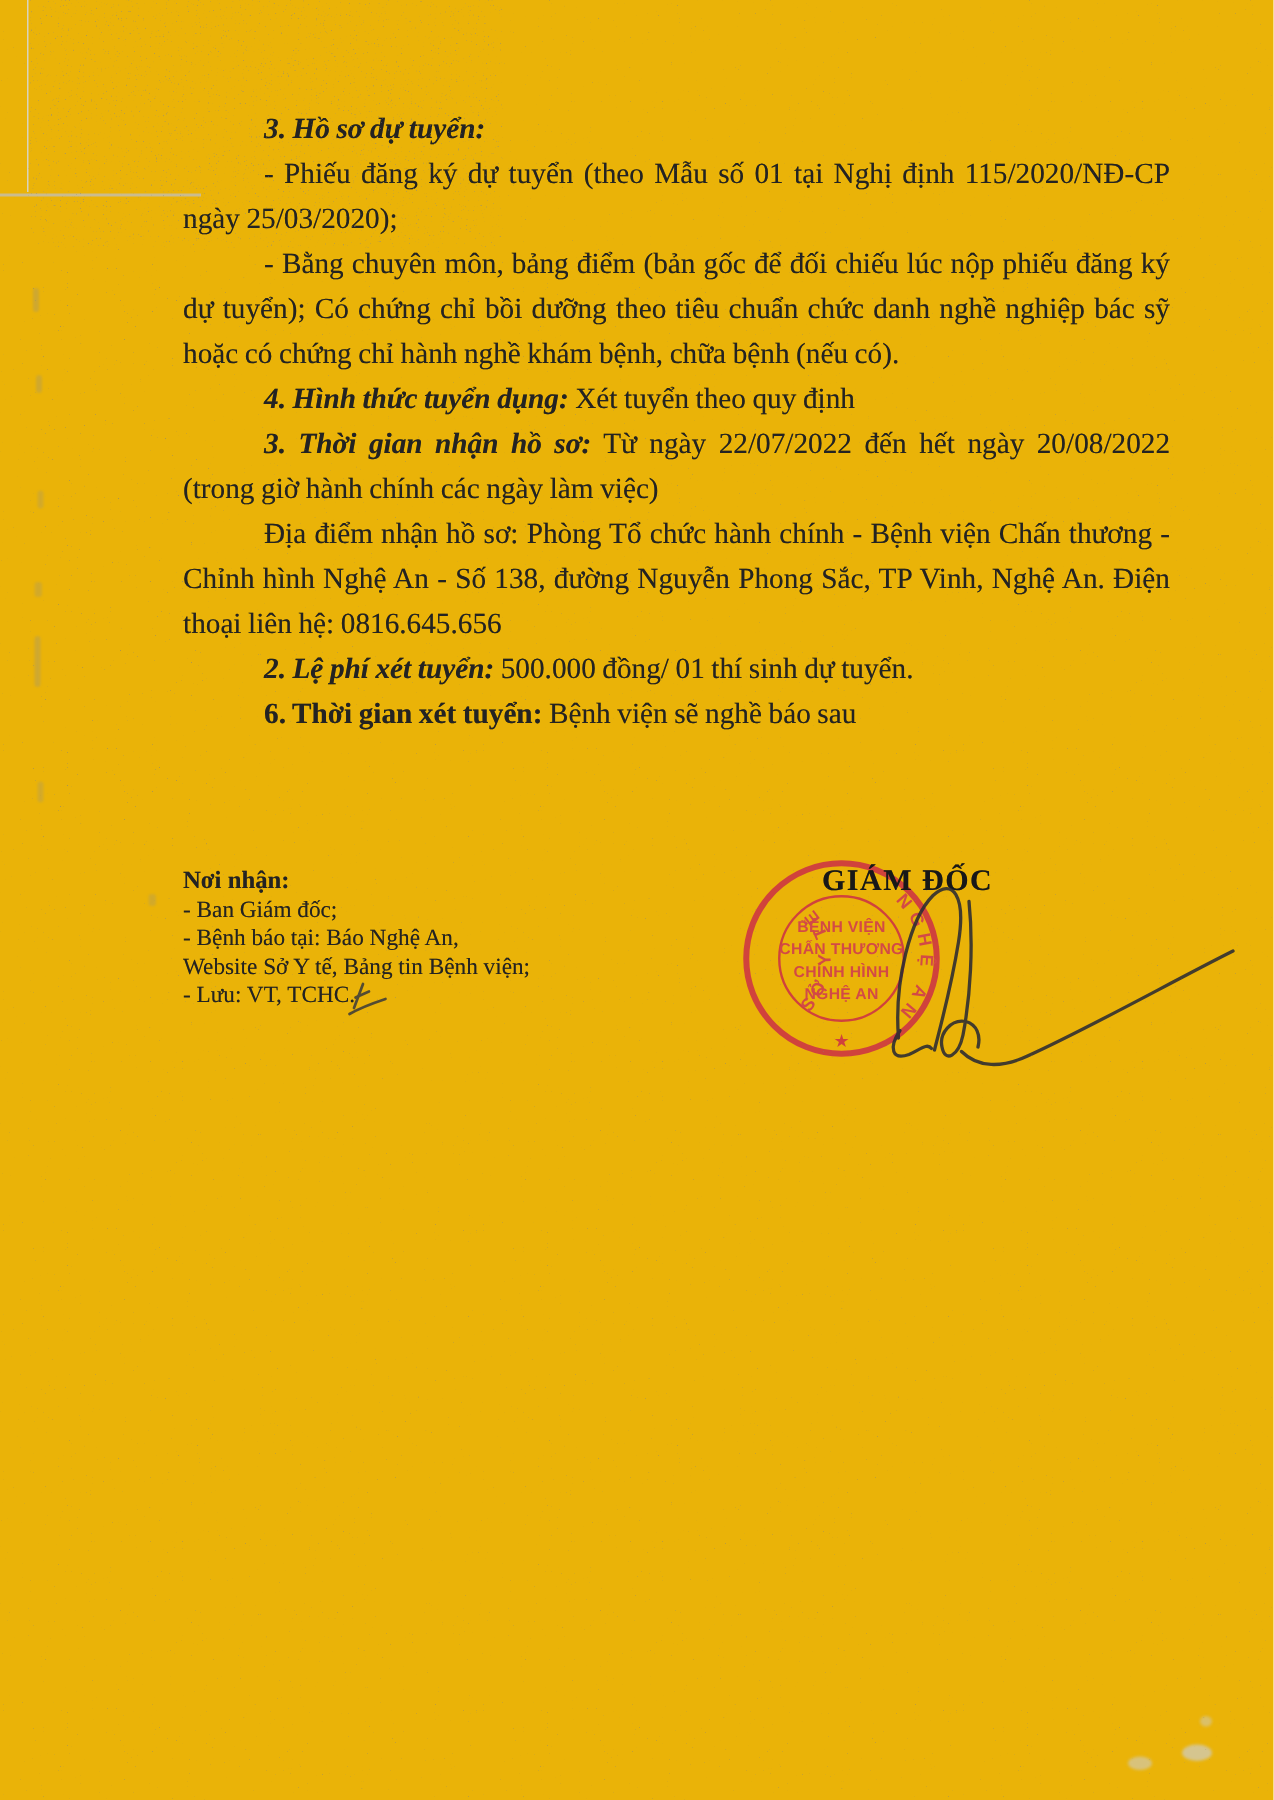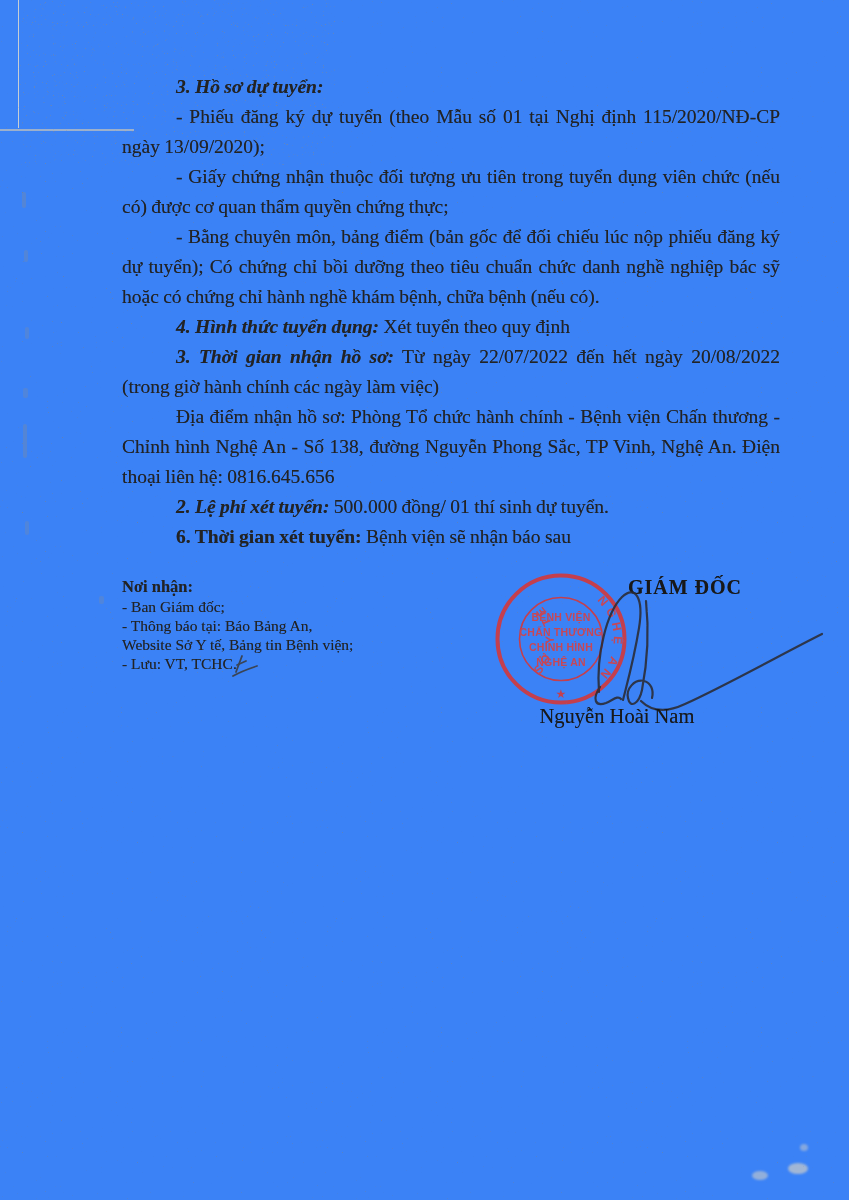--- a/index.html
+++ b/index.html
@@ -1,37 +1,37 @@
 <!DOCTYPE html>
 <html lang="vi"><head>
 <meta charset="utf-8">
 <style>
   html,body{margin:0;padding:0;background:#ffffff;}
   .page{
-    position:relative;width:849px;height:1200px;background:#3b82f6;overflow:hidden;
+    position:relative;width:849px;height:1200px;background:#eab308;overflow:hidden;
     font-family:"Liberation Serif", serif;color:#242424;
   }
   
   .doc-body{
     position:absolute;left:122px;top:72px;width:658px;z-index:2;
     font-size:19.5px;line-height:30px;text-align:justify;word-spacing:-0.5px;
     color:#232323;text-shadow:0 0 .4px rgba(20,20,20,.45);
   }
   .para{margin:0;text-indent:54px;}
   .ld{font-weight:bold;font-style:italic;}
   .ld.up{font-style:normal;}
   
   .recipients{
     position:absolute;left:122px;top:577px;z-index:2;width:310px;
     font-size:15.5px;line-height:19px;color:#232323;text-shadow:0 0 .4px rgba(20,20,20,.4);
   }
   .recip-label{font-size:16.5px;font-weight:bold;line-height:20px;}
   
   .sig-title{
-    position:absolute;left:532px;top:576px;width:210px;z-index:3;text-align:right;
+    position:absolute;left:548px;top:576px;width:210px;z-index:3;text-align:left;
     font-size:20px;font-weight:bold;letter-spacing:1px;color:#181818;
     text-shadow:0 0 .4px rgba(20,20,20,.5);
   }
   .sig-name{
     position:absolute;left:512px;top:705px;width:210px;z-index:5;text-align:center;
     font-size:20.5px;color:#181818;text-shadow:0 0 .4px rgba(20,20,20,.45);
   }
   svg.stamp{position:absolute;left:490px;top:568px;z-index:2;}
   svg.signature{position:absolute;left:556px;top:578px;z-index:4;}
   svg.tchc-mark{position:absolute;left:228px;top:650px;z-index:2;}
@@ -57,34 +57,33 @@
   <div class="smudge" style="left:23px;top:388px;width:5px;height:10px;opacity:.25"></div>
   <div class="smudge" style="left:23px;top:424px;width:4px;height:34px;opacity:.30"></div>
   <div class="smudge" style="left:25px;top:521px;width:4px;height:14px;opacity:.25"></div>
   <div class="smudge" style="left:99px;top:596px;width:5px;height:8px;opacity:.25"></div>
   <div class="blob" style="left:788px;top:1163px;width:20px;height:11px;opacity:.7"></div>
   <div class="blob" style="left:752px;top:1171px;width:16px;height:9px;opacity:.6"></div>
   <div class="blob" style="left:800px;top:1144px;width:8px;height:7px;opacity:.5"></div>
 
   <div class="doc-body">
     <p class="para"><b class="ld">3. Hồ sơ dự tuyển:</b><span></span></p>
-    <p class="para"><b class="ld"></b><span>- Phiếu đăng ký dự tuyển (theo Mẫu số 01 tại Nghị định 115/2020/NĐ-CP ngày 13/09/2020);</span></p>
-    <p class="para"><b class="ld"></b><span>- Giấy chứng nhận thuộc đối tượng ưu tiên trong tuyển dụng viên chức (nếu có) được cơ quan thẩm quyền chứng thực;</span></p>
+    <p class="para"><b class="ld"></b><span>- Phiếu đăng ký dự tuyển (theo Mẫu số 01 tại Nghị định 115/2020/NĐ-CP ngày 25/03/2020);</span></p>
     <p class="para"><b class="ld"></b><span>- Bằng chuyên môn, bảng điểm (bản gốc để đối chiếu lúc nộp phiếu đăng ký dự tuyển); Có chứng chỉ bồi dưỡng theo tiêu chuẩn chức danh nghề nghiệp bác sỹ hoặc có chứng chỉ hành nghề khám bệnh, chữa bệnh (nếu có).</span></p>
     <p class="para"><b class="ld">4. Hình thức tuyển dụng:</b><span> Xét tuyển theo quy định</span></p>
     <p class="para"><b class="ld">3. Thời gian nhận hồ sơ:</b><span> Từ ngày 22/07/2022 đến hết ngày 20/08/2022 (trong giờ hành chính các ngày làm việc)</span></p>
     <p class="para"><b class="ld"></b><span>Địa điểm nhận hồ sơ: Phòng Tổ chức hành chính - Bệnh viện Chấn thương - Chỉnh hình Nghệ An - Số 138, đường Nguyễn Phong Sắc, TP Vinh, Nghệ An. Điện thoại liên hệ: 0816.645.656</span></p>
     <p class="para"><b class="ld">2. Lệ phí xét tuyển:</b><span> 500.000 đồng/ 01 thí sinh dự tuyển.</span></p>
-    <p class="para"><b class="ld up">6. Thời gian xét tuyển:</b><span> Bệnh viện sẽ nhận báo sau</span></p>
+    <p class="para"><b class="ld up">6. Thời gian xét tuyển:</b><span> Bệnh viện sẽ nghề báo sau</span></p>
   </div>
 
   <div class="recipients">
     <div class="recip-label">Nơi nhận:</div>
     <div>- Ban Giám đốc;</div>
-    <div>- Thông báo tại: Báo Bảng An,</div>
+    <div>- Bệnh báo tại: Báo Nghệ An,</div>
     <div>Website Sở Y tế, Bảng tin Bệnh viện;</div>
     <div>- Lưu: VT, TCHC.</div>
   </div>
 
   <svg class="stamp" width="142" height="142" viewBox="490 568 142 142" aria-hidden="true">
     <g opacity="0.93">
       <circle cx="561" cy="639" r="63.5" fill="none" stroke="#cf3a41" stroke-width="4"></circle>
       <circle cx="561" cy="639" r="41.5" fill="none" stroke="#cf3a41" stroke-width="1.6"></circle>
       <defs>
         <path id="arcL" d="M 531 682 A 52 52 0 0 0 531 596" fill="none"></path>
@@ -104,21 +103,20 @@
 
   <svg class="signature" width="274" height="142" viewBox="556 578 274 142" aria-hidden="true">
     <g fill="none" stroke="#2b2b33" stroke-width="2.2" stroke-linecap="round" opacity="0.88">
       <path d="M 599 692 C 596 654 607 612 622 597 C 635 585 644 597 639 628 C 634 659 627 684 623 700"></path>
       <path d="M 646 601 C 649 630 647 664 642 690 C 639 704 630 709 628 698 C 626 689 634 679 644 681 C 651 683 654 690 652 698"></path>
       <path d="M 600 687 C 592 699 595 707 606 703 C 613 700 618 695 621 699"></path>
       <path d="M 641 701 C 652 712 668 712 685 704 C 725 686 782 654 822 634"></path>
     </g>
   </svg>
 
-  <div class="sig-name">Nguyễn Hoài Nam</div>
 
   <svg class="tchc-mark" width="34" height="30" viewBox="0 0 34 30" aria-hidden="true">
     <g fill="none" stroke="#3a3a3a" stroke-width="1.8" stroke-linecap="round" opacity="0.85">
       <path d="M 8 22 L 14 6"></path>
       <path d="M 9 15 L 18 11"></path>
       <path d="M 5 26 C 12 22 20 19 29 16"></path>
     </g>
   </svg>
 
   <svg class="noise" width="849" height="1200" aria-hidden="true">

